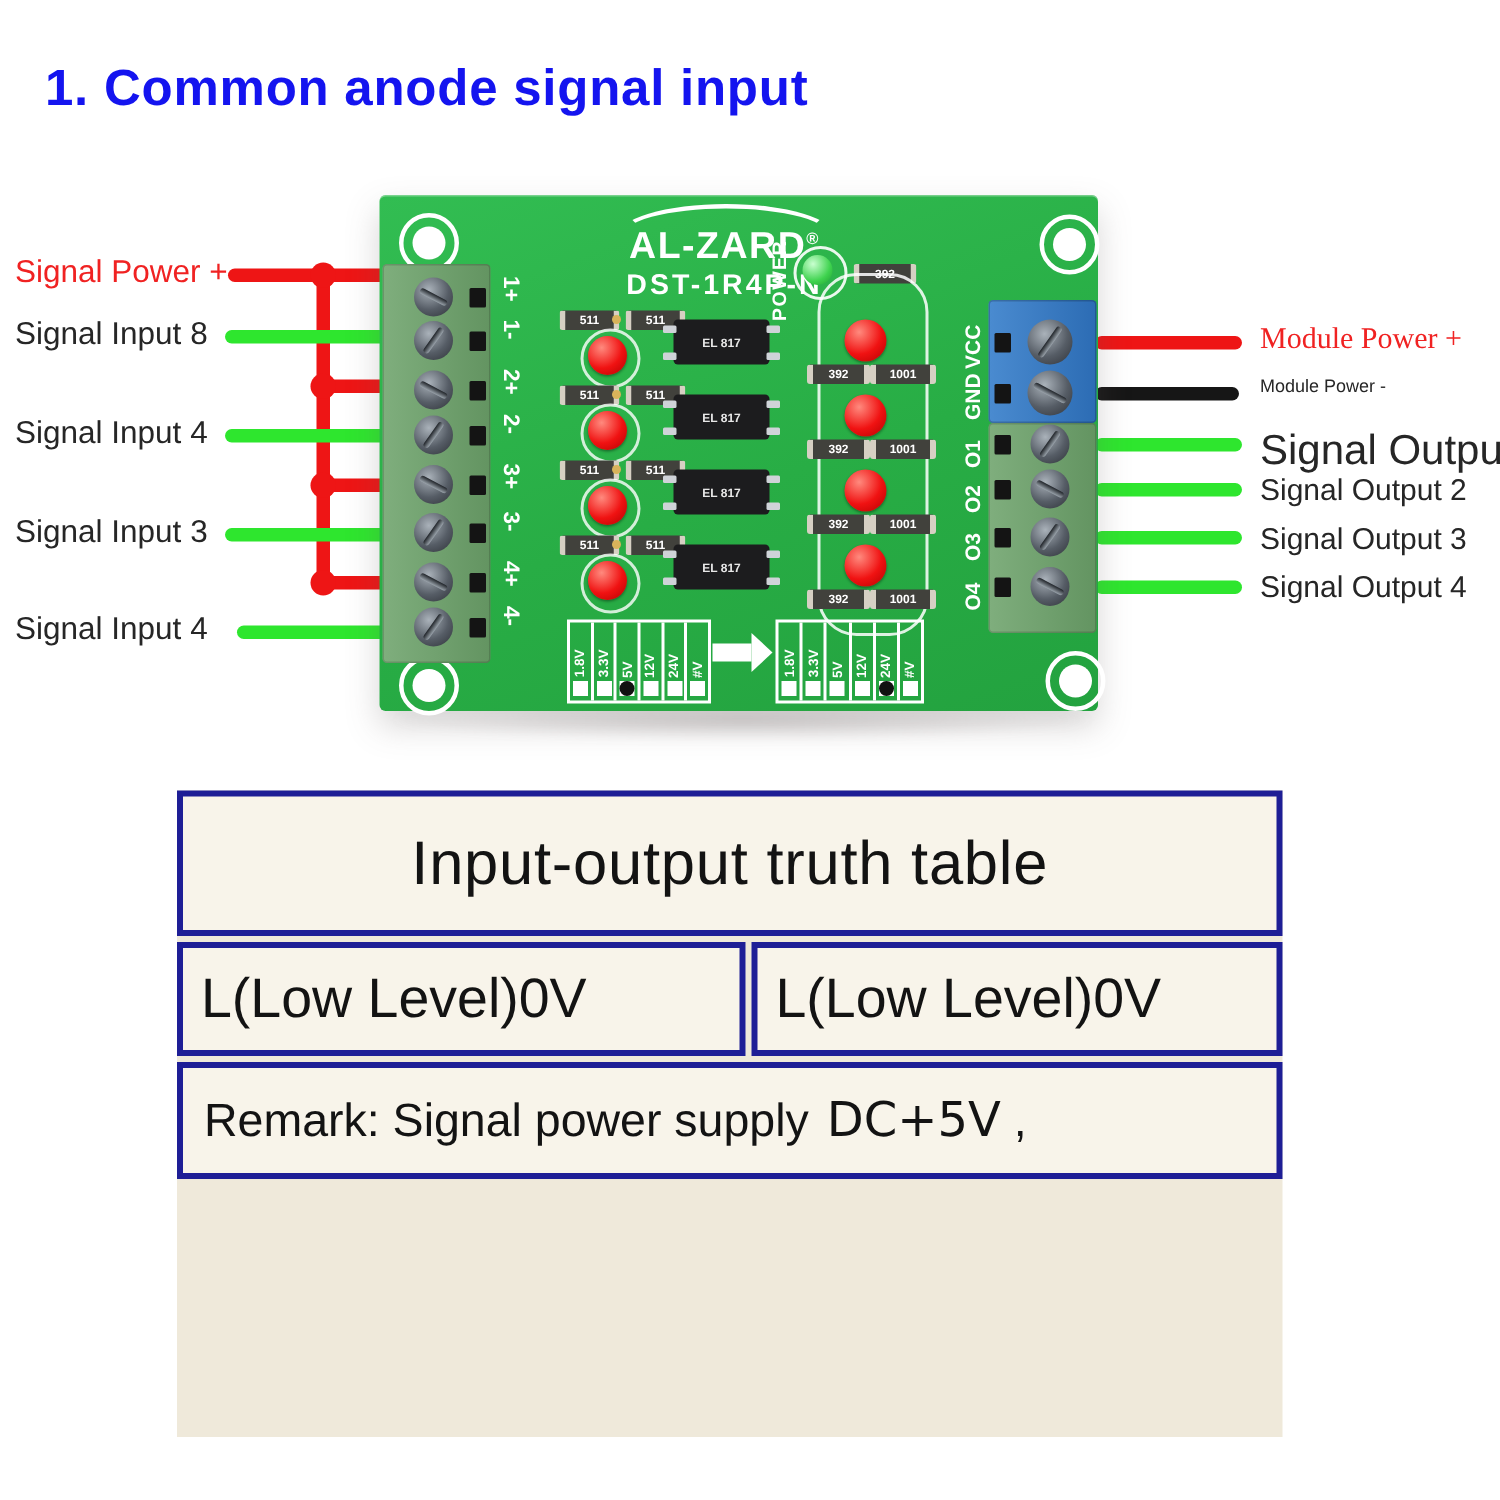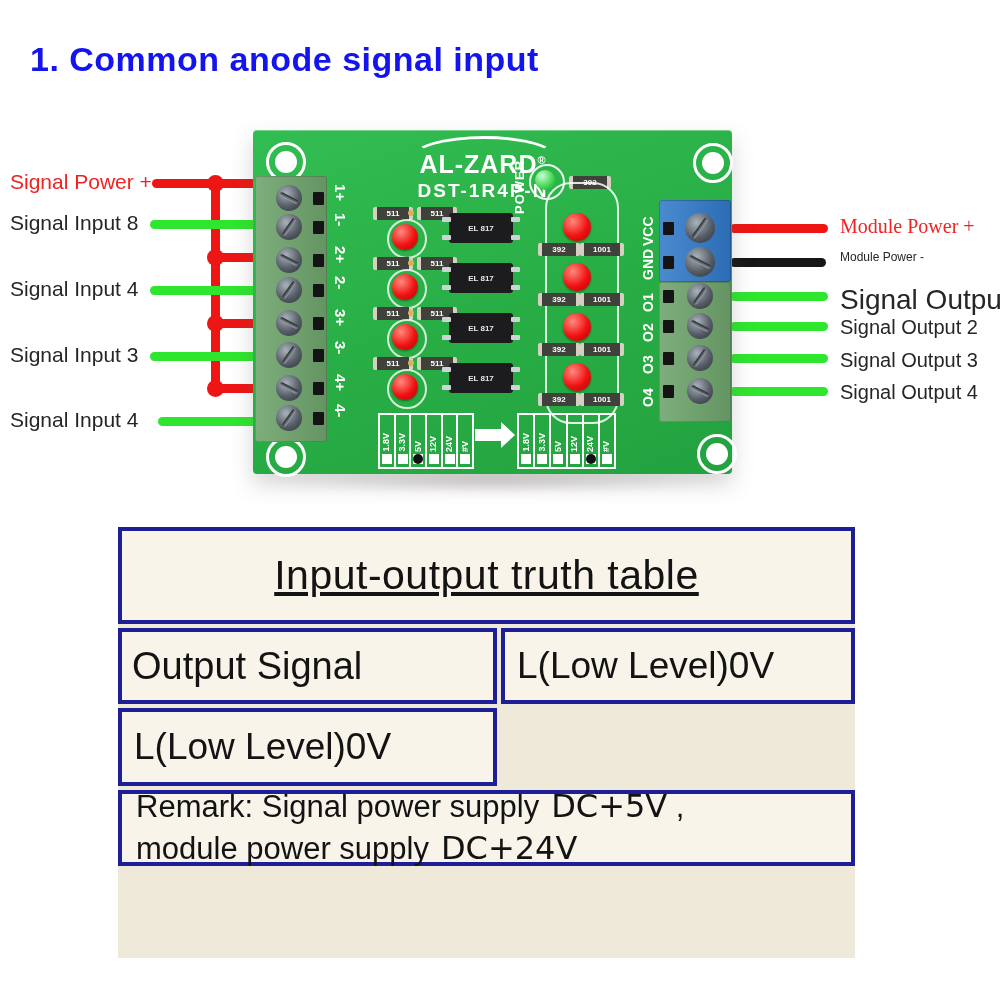--- a/index.html
+++ b/index.html
@@ -79,21 +79,21 @@
   .vbox.sel::after{content:"";position:absolute;inset:0;border-radius:50%;background:#111;}
   .varrow{position:absolute;left:222px;top:299px;width:26px;height:12px;background:#fff;}
   .varrow::after{content:"";position:absolute;left:26px;top:-7px;border-left:14px solid #fff;
         border-top:13px solid transparent;border-bottom:13px solid transparent;}
 
   
   .truth{left:118px;top:527px;width:737px;display:grid;grid-template-columns:379px 1fr;
          grid-template-rows:97px 76px 78px 76px 88px;gap:4px;background:#efe9da;}
   .tcell{background:#f8f4ea;border:4px solid #1e1e96;color:#131313;display:flex;align-items:center;}
   .span2{grid-column:1/3;}
-  .thead{justify-content:center;font-size:41px;letter-spacing:.5px;text-decoration:underline;}
+  .thead{justify-content:center;font-size:41px;letter-spacing:.5px;}
   .tcolh{font-size:38px;}
   .tcolh.c{justify-content:center;}
   .tcolh.l{padding-left:10px;}
   .tdata{font-size:37px;padding-left:12px;}
   .tremark{font-size:31px;line-height:1.3;padding:6px 14px;flex-direction:column;align-items:flex-start;justify-content:center;}
   .tremark .line{white-space:nowrap;}
   .dcval{font-family:"DejaVu Sans",sans-serif;font-size:32px;margin-left:12px;}
 </style>
 </head>
 <body>
@@ -312,20 +312,18 @@
       </div>
     <div class="vcol">
         <span class="vlab">#V</span>
         <span class="vbox"></span>
       </div>
   </div>
 </div>
 
 <div class="abs truth">
   <div class="tcell thead span2">Input-output truth table</div>
-  <div class="tcell tcolh l">Output Signal</div>
   <div class="tcell tdata">L(Low Level)0V</div>
   <div class="tcell tdata">L(Low Level)0V</div>
   <div class="tcell tremark span2">
     <div class="line"><span>Remark: Signal power supply</span><span class="dcval">DC+5V</span><span> ,</span></div>
-    <div class="line"><span>module power supply</span><span class="dcval">DC+24V</span></div>
   </div>
 </div>
 
 </body></html>

